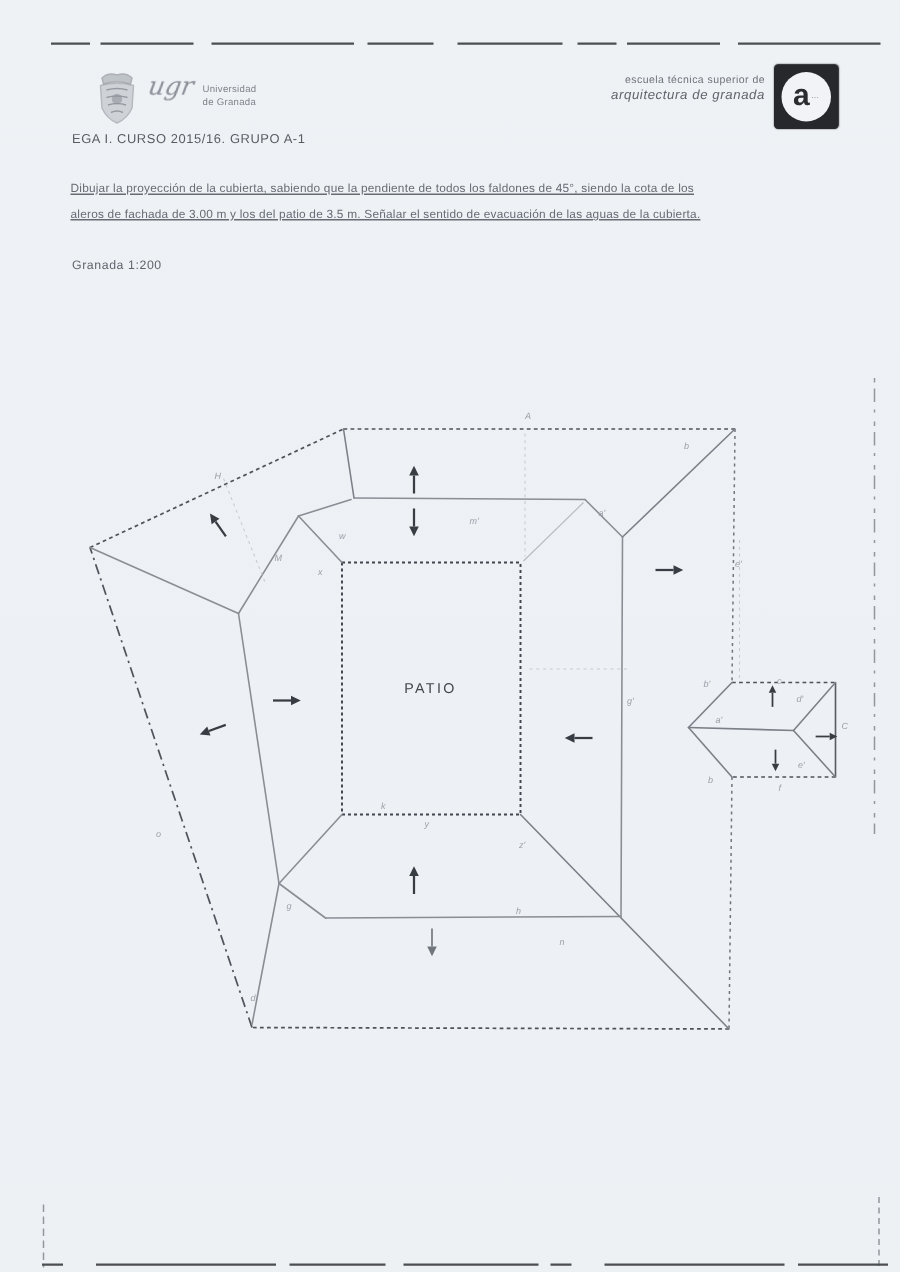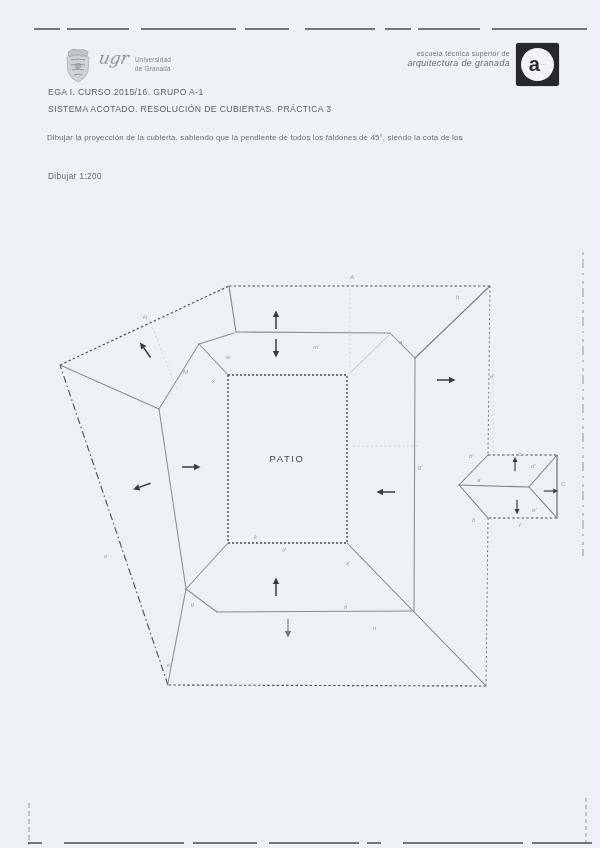--- a/index.html
+++ b/index.html
@@ -24,22 +24,22 @@
     border-radius:3px;box-shadow:0 0 1px #26282b;}
   .etsag-circle{position:absolute;left:5px;top:5px;width:33px;height:33px;background:#f1f3f6;
     border-radius:50%;display:flex;align-items:center;justify-content:center;}
   .etsag-a{font-size:20px;font-weight:bold;color:#2a2c2f;line-height:1;transform:translateY(-1px);}
   .etsag-marks{font-size:4px;color:#3a3c40;letter-spacing:.5px;margin-left:1px;}
 
   
   .tline{position:absolute;color:#585d65;letter-spacing:.4px;filter:blur(.2px);white-space:nowrap;}
   .course{left:48px;top:87px;font-size:8.6px;}
   .practice{left:48px;top:104px;font-size:8.6px;}
-  .statement{position:absolute;left:47px;top:129px;width:514px;font-size:7.9px;line-height:17px;
-    color:#666c74;letter-spacing:.15px;filter:blur(.2px);}
+  .statement{position:absolute;left:47px;top:117px;width:514px;font-size:7.9px;line-height:17px;
+    color:#666c74;letter-spacing:.15px;filter:blur(.2px);text-decoration:underline;}
   .scale{left:48px;top:172px;font-size:8.2px;color:#60656d;}
 
   
   svg.drawing{position:absolute;left:0;top:0;}
   .eave-dark{stroke:#4e525a;stroke-width:1.15;stroke-dasharray:2.5 2.2;fill:none;}
   .eave-mid{stroke:#71767e;stroke-width:1;stroke-dasharray:2 2.6;fill:none;}
   .eave-dashdot{stroke:#50545c;stroke-width:1.15;stroke-dasharray:7 3 1.5 3;fill:none;}
   .patio-edge{stroke:#41454d;stroke-width:1.3;stroke-dasharray:2 2;fill:none;}
   .ridge{stroke:#898e95;stroke-width:1.05;fill:none;stroke-linecap:round;}
   .ridge-d{stroke:#7b8088;stroke-width:1.05;fill:none;stroke-linecap:round;}
@@ -91,25 +91,25 @@
     <div class="etsag-l2">arquitectura de granada</div>
   </div>
   <div class="etsag-logo">
     <div class="etsag-circle">
       <span class="etsag-a">a</span>
       <span class="etsag-marks">···</span>
     </div>
   </div>
 
   <div class="tline course">EGA I. CURSO 2015/16. GRUPO A-1</div>
-  <div class="tline practice">SISTEMA ACOTADO. RESOLUCIÓN DE CUBIERTAS. PRÁCTICA 3</div>
   <div class="statement">
     <span>Dibujar la proyección de la cubierta, sabiendo que la pendiente de todos los faldones de 45°, siendo la cota de los</span><br>
-  </div>
-  <div class="tline scale">Dibujar 1:200</div>
+    <span>aleros de fachada de 3.00 m y los del patio de 3.5 m. Señalar el sentido de evacuación de las aguas de la cubierta.</span>
+  </div>
+  <div class="tline scale">Granada 1:200</div>
 
   <svg class="drawing" width="600" height="848" viewBox="0 0 600 848">
 
     <path class="eave-dark" d="M60 365 L229 286"></path>
     <path class="eave-dark" d="M229 286 L490 286"></path>
     <path class="eave-mid" d="M490 286 L488 455"></path>
     <path class="eave-mid" d="M488 518 L486 686"></path>
     <path class="eave-dark" d="M486 686 L168 685"></path>
     <path class="eave-dashdot" d="M168 685 L60 365"></path>
 

